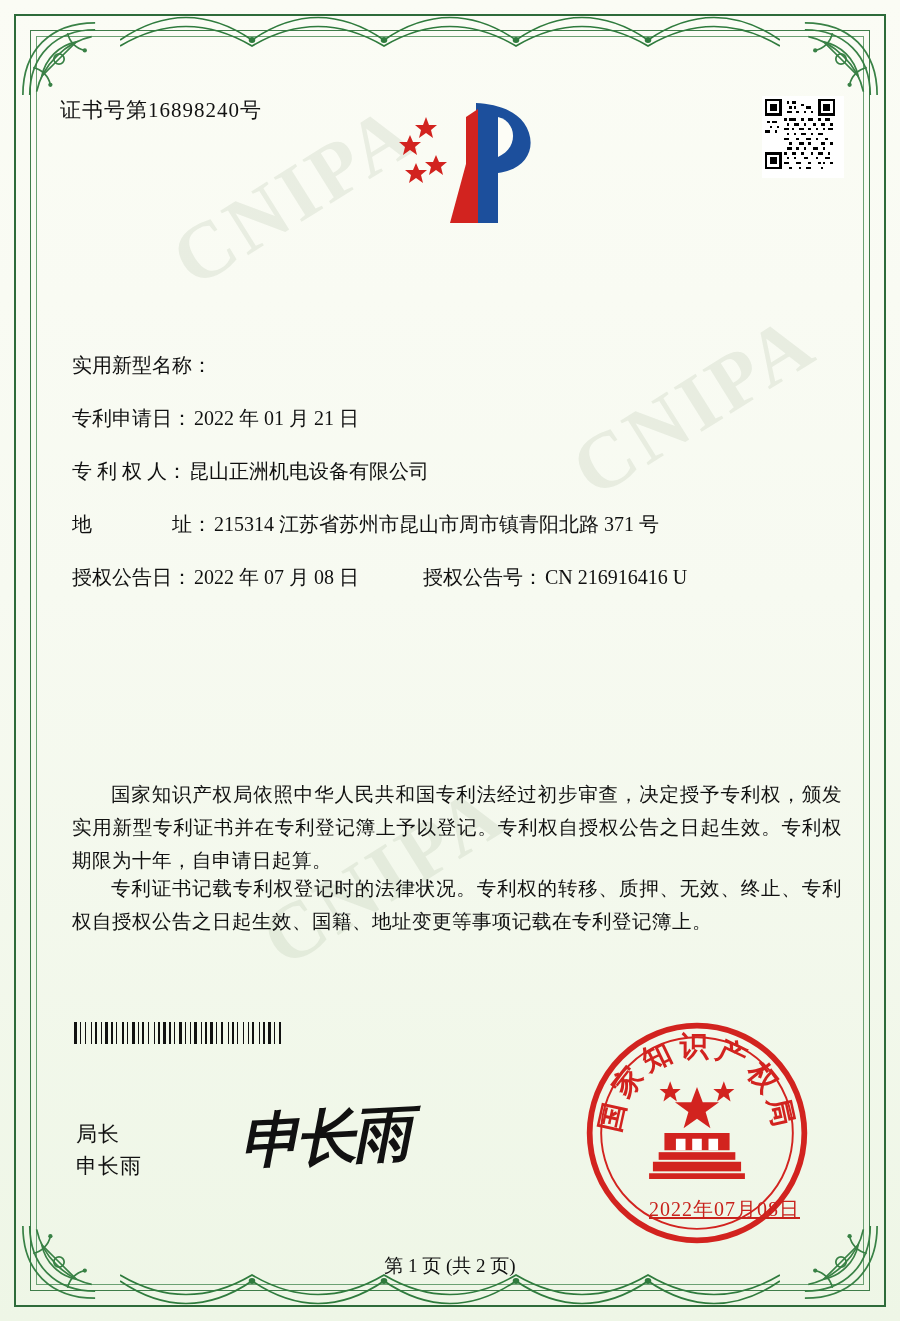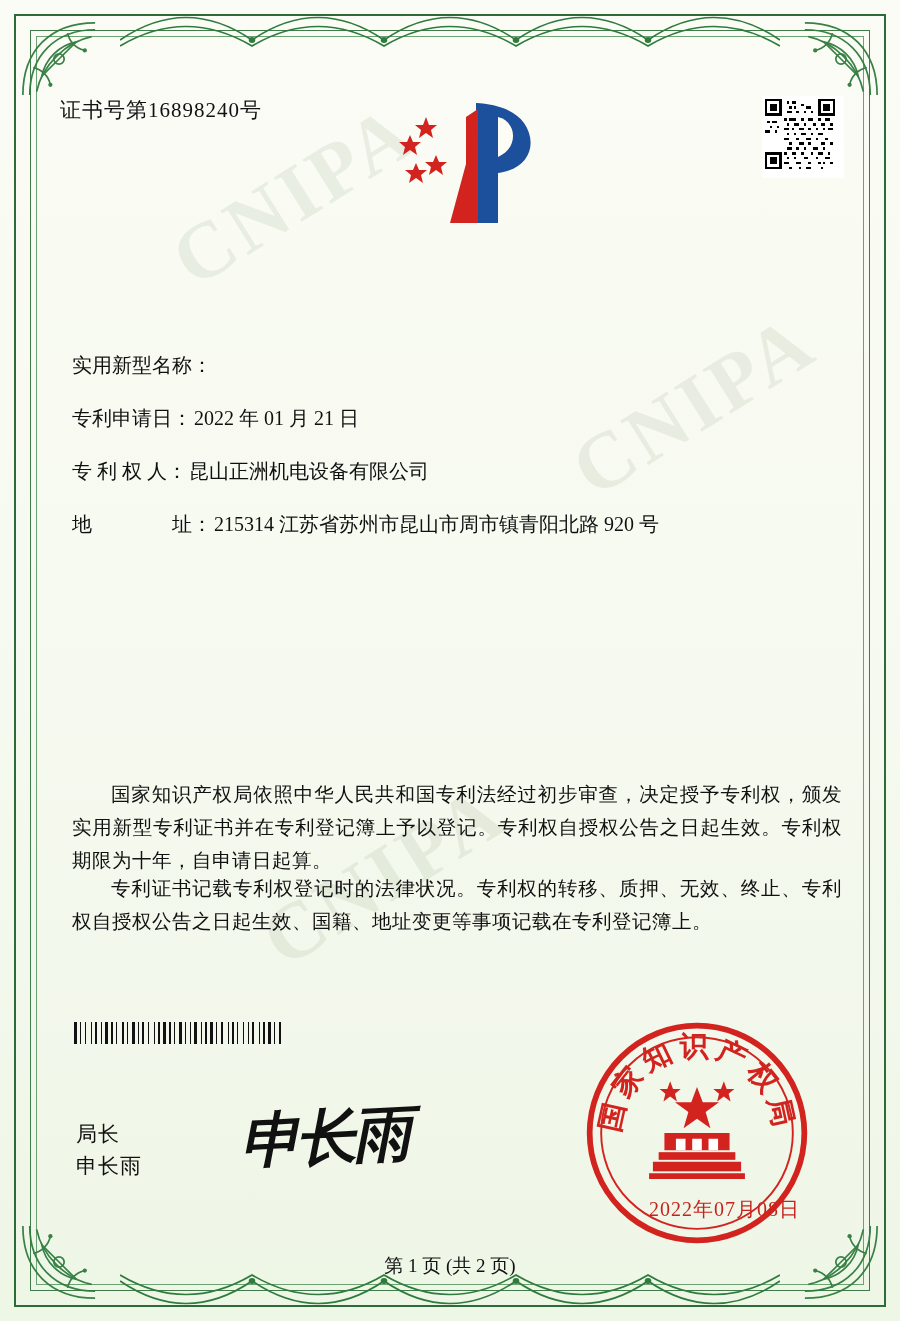--- a/index.html
+++ b/index.html
@@ -154,20 +154,21 @@
 
   .seal{
     position:absolute; right:88px; top:1018px;
     width:230px;height:230px;
   }
   .seal svg{width:100%;height:100%;display:block;}
   .seal-date{
     position:absolute; right:100px; top:1196px;
     font-size:20px; color:#c8221c; letter-spacing:1px;
     font-family:"Liberation Serif", serif;
+    text-decoration:underline;
   }
 
   .pagefoot{
     position:absolute; left:0; right:0; bottom:42px;
     text-align:center;
     font-size:19px; color:#111;
   }
 </style>
 </head>
 <body>
@@ -407,21 +408,28 @@
     <div class="row">
       <span class="label">专利申请日：</span>
       <span class="value">2022 年 01 月 21 日</span>
     </div>
     <div class="row">
       <span class="label">专 利 权 人：</span>
       <span class="value">昆山正洲机电设备有限公司</span>
     </div>
     <div class="row">
       <span class="label">地　　　　址：</span>
-      <span class="value">215314 江苏省苏州市昆山市周市镇青阳北路 920 号</span>
+      <span class="value">215314 江苏省苏州市昆山市周市镇青阳北路 371 号</span>
+    </div>
+    <div class="row two">
+      <span class="label">授权公告日：</span>
+      <span class="value">2022 年 07 月 08 日</span>
+      <span class="gap"></span>
+      <span class="label">授权公告号：</span>
+      <span class="value">CN 216916416 U</span>
     </div>
   </div>
 
   <div class="para para1">国家知识产权局依照中华人民共和国专利法经过初步审查，决定授予专利权，颁发实用新型专利证书并在专利登记簿上予以登记。专利权自授权公告之日起生效。专利权期限为十年，自申请日起算。</div>
   <div class="para para2">专利证书记载专利权登记时的法律状况。专利权的转移、质押、无效、终止、专利权自授权公告之日起生效、国籍、地址变更等事项记载在专利登记簿上。</div>
 
   <div class="barcode" id="barcode">
       <i style="width:3px"></i>
       <i style="width:1px;background:transparent"></i>
       <i style="width:1px"></i>

